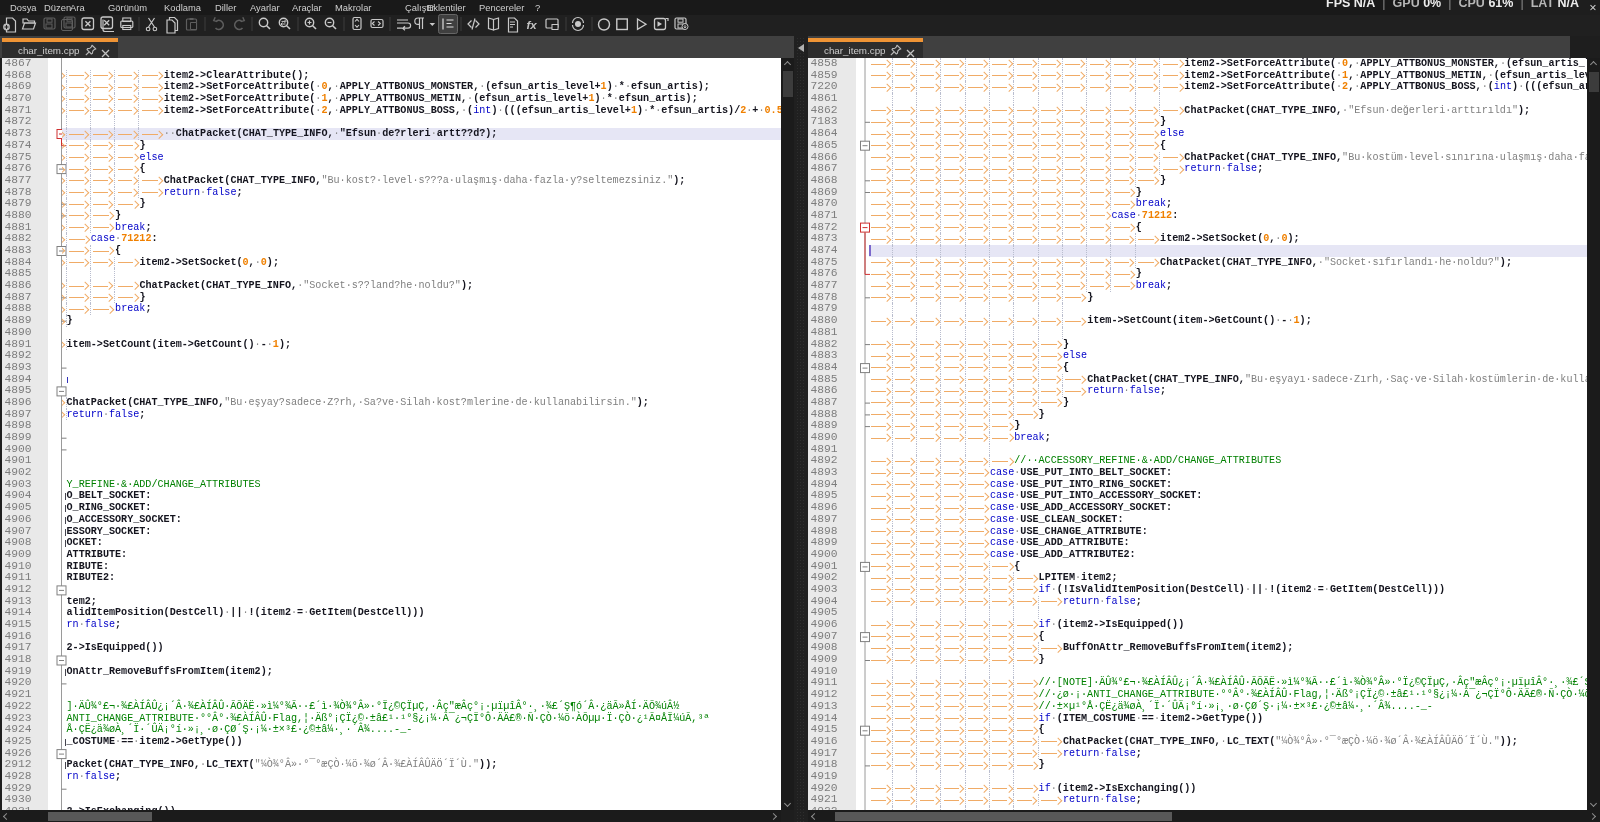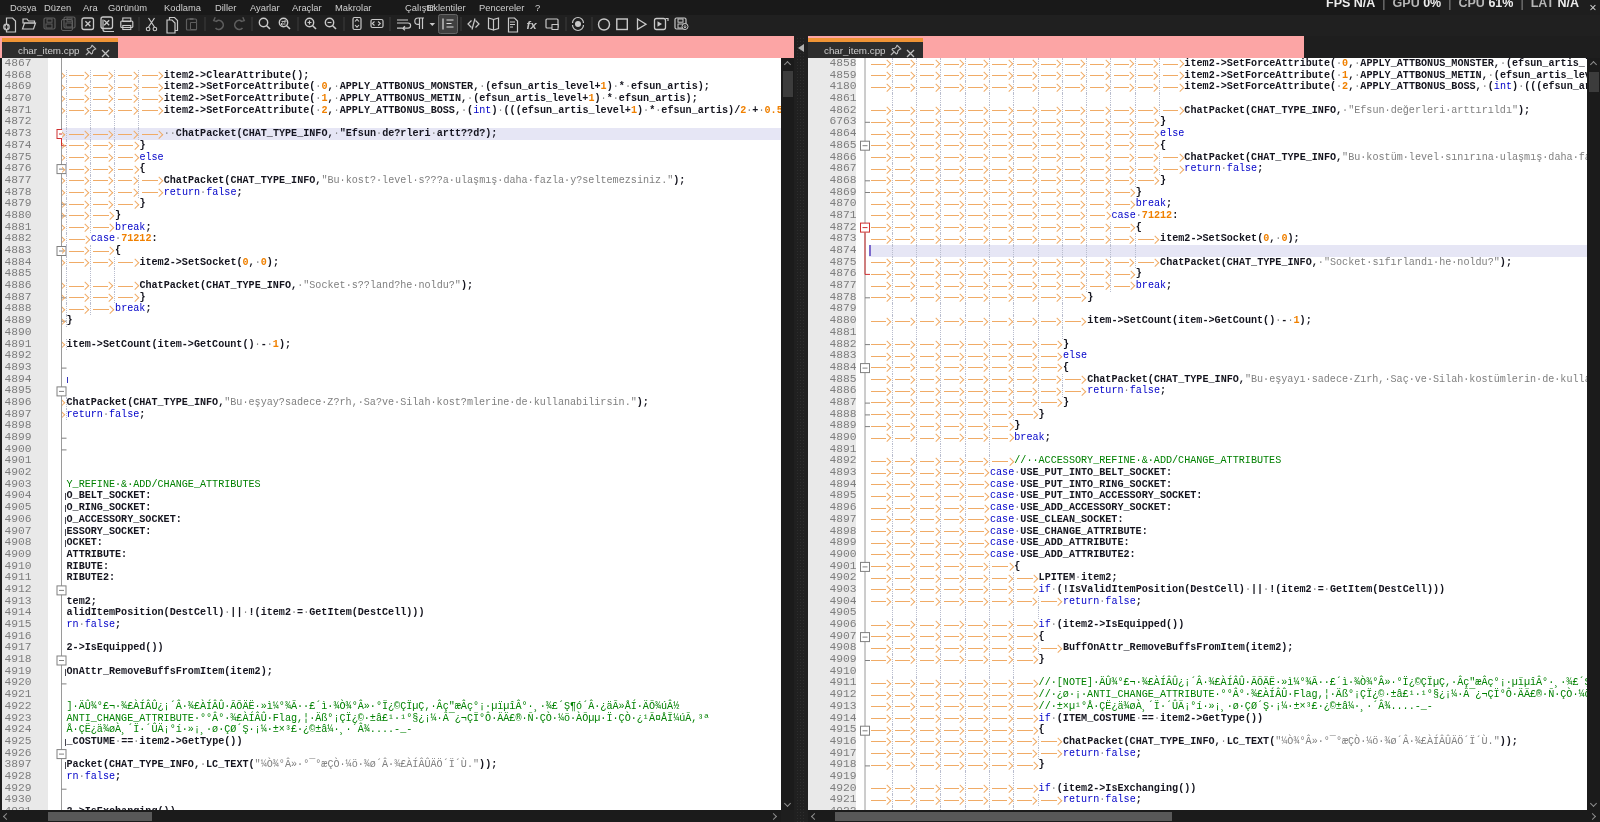--- a/index.html
+++ b/index.html
@@ -2,21 +2,21 @@
 <html><head><meta charset="utf-8"><style>
 *{margin:0;padding:0;box-sizing:border-box}
 html,body{width:1600px;height:822px;overflow:hidden;background:#1e1e1e;font-family:"Liberation Sans",sans-serif}
 #menubar{position:absolute;left:0;top:0;width:1440px;height:15px;background:#191919}
 #menubar span{position:absolute;top:2px;font-size:9.4px;color:#cfcfcf}
 #overlay{position:absolute;left:1326px;top:-4.5px;font-size:12.5px;font-weight:bold;color:#ededed;white-space:pre}
 #xclose{position:absolute;left:1589px;top:2px;font-size:9.5px;color:#c9c9c9}
 #overlay i{font-style:normal;color:#b6b6b6;font-weight:bold}
 #overlay em{font-style:normal;color:#8a8a8a;font-weight:normal;padding:0 7px}
 #toolbar{position:absolute;left:0;top:15px;width:1600px;height:21px;background:#202020}
-#tabbar{position:absolute;left:0;top:36px;width:1304px;height:22px;background:#fca5a5}
+#tabbar{position:absolute;left:0;top:36px;width:1570px;height:22px;background:#404040}
 .tab{position:absolute;top:2px;height:20px;background:#2d2d2d}
 .tab .stripe{position:absolute;left:0;top:0;width:100%;height:3.5px;background:#ef9435}
 .tab .lbl{position:absolute;left:16px;top:6.5px;font-size:9.8px;color:#cdcdcd}
 .tab .pin{position:absolute;top:5px}
 .tab .xx{position:absolute;top:6px}
 .pane{position:absolute;top:58px;height:812px;background:#fff;overflow:hidden}
 .nums{position:absolute;top:0;font-family:"Liberation Mono",monospace;font-size:11.3px;color:#7d7d7d;text-align:right}
 .nums div{height:11.7px;line-height:11.7px}
 .numbg{position:absolute;top:0;height:752px;background:#e9e9e9}
 .code{position:absolute;top:0;font-family:"Liberation Mono",monospace;font-size:10.12px;font-weight:bold;color:#14141e;white-space:pre}
@@ -45,21 +45,21 @@
 .sarr{position:absolute;width:13px;height:12px}
 .sarr::after{content:"";position:absolute;left:3.5px;top:3.5px;width:4px;height:4px;border-left:1.4px solid #8e8e8e;border-top:1.4px solid #8e8e8e}
 .au::after{transform:rotate(45deg)}.ad::after{transform:rotate(225deg);top:2.5px}.al::after{transform:rotate(-45deg)}.ar::after{transform:rotate(135deg);left:2.5px}
 #splitter{position:absolute;left:794px;top:36px;width:14px;height:786px;background:#202020}
 #splitter::after{content:"";position:absolute;left:3px;top:0;width:9px;height:100%;background:repeating-linear-gradient(0deg,#2e2e2e 0 1px,transparent 1px 3px);-webkit-mask:repeating-linear-gradient(90deg,#000 0 1px,transparent 1px 3px)}
 #collapse{position:absolute;left:798px;top:44px;width:0;height:0;border-top:4px solid transparent;border-bottom:4px solid transparent;border-right:6px solid #b0b0b0}
 </style></head><body>
 <div id="menubar">
     <span style="left:10px">Dosya</span>
     <span style="left:44px">Düzen</span>
-    <span style="left:83px">Ara</span>
+    <span style="left:70px">Ara</span>
     <span style="left:108px">Görünüm</span>
     <span style="left:164px">Kodlama</span>
     <span style="left:215px">Diller</span>
     <span style="left:250px">Ayarlar</span>
     <span style="left:292px">Araçlar</span>
     <span style="left:335px">Makrolar</span>
     <span style="left:405px">Çalıştır</span>
     <span style="left:427px">Eklentiler</span>
     <span style="left:479px">Pencereler</span>
     <span style="left:535px">?</span>
@@ -231,21 +231,21 @@
       <div>4917</div>
       <div>4918</div>
       <div>4919</div>
       <div>4920</div>
       <div>4921</div>
       <div>4922</div>
       <div>4923</div>
       <div>4924</div>
       <div>4925</div>
       <div>4926</div>
-      <div>3897</div>
+      <div>2912</div>
       <div>4928</div>
       <div>4929</div>
       <div>4930</div>
       <div>4931</div>
     </div>
     <svg width="66" height="752" style="position:absolute;left:0;top:0">
       <line x1="59.5" y1="0" x2="59.5" y2="752" stroke="#9a9a9a" stroke-width="1"></line>
       <line x1="59.5" y1="81.0" x2="59.5" y2="87.7" stroke="#cf3030" stroke-width="1"></line>
       <rect x="55.0" y="71.5" width="9" height="9" fill="#fff" stroke="#cf3030" stroke-width="1"></rect>
       <line x1="57.0" y1="76.0" x2="62.0" y2="76.0" stroke="#cf3030" stroke-width="1"></line>
@@ -269,27 +269,27 @@
       <line x1="57.0" y1="602.5" x2="62.0" y2="602.5" stroke="#808080" stroke-width="1"></line>
       <line x1="59.5" y1="625.9" x2="64.5" y2="625.9" stroke="#808080" stroke-width="1"></line>
       <rect x="55.0" y="691.6" width="9" height="9" fill="#fff" stroke="#808080" stroke-width="1"></rect>
       <line x1="57.0" y1="696.1" x2="62.0" y2="696.1" stroke="#808080" stroke-width="1"></line>
       <line x1="59.5" y1="731.2" x2="64.5" y2="731.2" stroke="#808080" stroke-width="1"></line>
     </svg>
     <div class="code" style="left:59.5px;width:719.5px;overflow:hidden;height:752px"><div class="ln"><span class="fr0"></span></div><div class="ln"><span class="fr"></span><span class="t"></span><span class="t"></span><span class="t"></span><span class="tn"></span>item2-&gt;ClearAttribute();</div><div class="ln"><span class="fr"></span><span class="t"></span><span class="t"></span><span class="t"></span><span class="tn"></span>item2-&gt;SetForceAttribute(<q>·</q><b class="n">0</b>,<q>·</q>APPLY_ATTBONUS_MONSTER,<q>·</q>(efsun_artis_level+<b class="n">1</b>)<q>·</q>*<q>·</q>efsun_artis);</div><div class="ln"><span class="fr"></span><span class="t"></span><span class="t"></span><span class="t"></span><span class="tn"></span>item2-&gt;SetForceAttribute(<q>·</q><b class="n">1</b>,<q>·</q>APPLY_ATTBONUS_METIN,<q>·</q>(efsun_artis_level+<b class="n">1</b>)<q>·</q>*<q>·</q>efsun_artis);</div><div class="ln"><span class="fr"></span><span class="t"></span><span class="t"></span><span class="t"></span><span class="tn"></span>item2-&gt;SetForceAttribute(<q>·</q><b class="n">2</b>,<q>·</q>APPLY_ATTBONUS_BOSS,<q>·</q>(<b class="k">int</b>)<q>·</q>(((efsun_artis_level+<b class="n">1</b>)<q>·</q>*<q>·</q>efsun_artis)/<b class="n">2</b><q>·</q>+<q>·</q><b class="n">0.5</b>));</div><div class="ln"><span class="frg"></span><span class="g"></span><span class="g"></span><span class="g"></span></div><div class="ln cl"><span class="fr"></span><span class="t"></span><span class="t"></span><span class="t"></span><span class="tn"></span><q>··</q>ChatPacket(CHAT_TYPE_INFO,<q>·</q>"Efsun<q>·</q>de?rleri<q>·</q>artt??d?);</div><div class="ln"><span class="fr"></span><span class="t"></span><span class="t"></span><span class="tn"></span>}</div><div class="ln"><span class="fr"></span><span class="t"></span><span class="t"></span><span class="tn"></span><b class="k">else</b></div><div class="ln"><span class="fr"></span><span class="t"></span><span class="t"></span><span class="tn"></span>{</div><div class="ln"><span class="fr"></span><span class="t"></span><span class="t"></span><span class="t"></span><span class="tn"></span>ChatPacket(CHAT_TYPE_INFO,<b class="s">"Bu·kost?·level·s???a·ulaşmış·daha·fazla·y?seltemezsiniz."</b>);</div><div class="ln"><span class="fr"></span><span class="t"></span><span class="t"></span><span class="t"></span><span class="tn"></span><b class="k">return</b><q>·</q><b class="k">false</b>;</div><div class="ln"><span class="fr"></span><span class="t"></span><span class="t"></span><span class="tn"></span>}</div><div class="ln"><span class="fr"></span><span class="t"></span><span class="tn"></span>}</div><div class="ln"><span class="fr"></span><span class="t"></span><span class="tn"></span><b class="k">break</b>;</div><div class="ln"><span class="fr"></span><span class="tn"></span><b class="k">case</b><q>·</q><b class="n">71212</b>:</div><div class="ln"><span class="fr"></span><span class="t"></span><span class="tn"></span>{</div><div class="ln"><span class="fr"></span><span class="t"></span><span class="t"></span><span class="tn"></span>item2-&gt;SetSocket(<b class="n">0</b>,<q>·</q><b class="n">0</b>);</div><div class="ln"><span class="frg"></span><span class="g"></span><span class="g"></span></div><div class="ln"><span class="fr"></span><span class="t"></span><span class="t"></span><span class="tn"></span>ChatPacket(CHAT_TYPE_INFO,<q>·</q><b class="s">"Socket·s??land?he·noldu?"</b>);</div><div class="ln"><span class="fr"></span><span class="t"></span><span class="t"></span><span class="tn"></span>}</div><div class="ln"><span class="fr"></span><span class="t"></span><span class="tn"></span><b class="k">break</b>;</div><div class="ln"><span class="fr"></span>}</div><div class="ln"><span class="fr0"></span></div><div class="ln"><span class="fr"></span>item-&gt;SetCount(item-&gt;GetCount()<q>·</q>-<q>·</q><b class="n">1</b>);</div><div class="ln"><span class="fr0"></span></div><div class="ln"><span class="fr0"></span></div><div class="ln"><span class="fr0"></span><span class="slv"></span></div><div class="ln"><span class="fr0"></span></div><div class="ln"><span class="fr"></span>ChatPacket(CHAT_TYPE_INFO,<b class="s">"Bu·eşyay?sadece·Z?rh,·Sa?ve·Silah·kost?mlerine·de·kullanabilirsin."</b>);</div><div class="ln"><span class="fr"></span><b class="k">return</b><q>·</q><b class="k">false</b>;</div><div class="ln"><span class="fr0"></span></div><div class="ln"><span class="fr0"></span></div><div class="ln"><span class="fr0"></span></div><div class="ln"><span class="fr0"></span></div><div class="ln"><span class="fr0"></span></div><div class="ln"><span class="fr0"></span><b class="c">Y_REFINE·&amp;·ADD/CHANGE_ATTRIBUTES</b></div><div class="ln"><span class="frc"></span>O_BELT_SOCKET:</div><div class="ln"><span class="frc"></span>O_RING_SOCKET:</div><div class="ln"><span class="frc"></span>O_ACCESSORY_SOCKET:</div><div class="ln"><span class="frc"></span>ESSORY_SOCKET:</div><div class="ln"><span class="frc"></span>OCKET:</div><div class="ln"><span class="fr0"></span>ATTRIBUTE:</div><div class="ln"><span class="fr0"></span>RIBUTE:</div><div class="ln"><span class="fr0"></span>RIBUTE2:</div><div class="ln"><span class="fr0"></span></div><div class="ln"><span class="fr0"></span>tem2;</div><div class="ln"><span class="fr0"></span>alidItemPosition(DestCell)<q>·</q>||<q>·</q>!(item2<q>·</q>=<q>·</q>GetItem(DestCell)))</div><div class="ln"><span class="fr0"></span><b class="k">rn</b><q>·</q><b class="k">false</b>;</div><div class="ln"><span class="fr0"></span></div><div class="ln"><span class="fr0"></span>2-&gt;IsEquipped())</div><div class="ln"><span class="fr0"></span></div><div class="ln"><span class="frc"></span>OnAttr_RemoveBuffsFromItem(item2);</div><div class="ln"><span class="fr0"></span></div><div class="ln"><span class="fr0"></span></div><div class="ln"><span class="fr0"></span><b class="c">]·ÄÛ¾°£¬·¾£ÀÍÂÛ¿¡´Â·¾£ÀÍÂÛ·ÃÕÄË·»ì¼°¾Ã··£´ì·¾Ò¾°Â»·°Ï¿©ÇÏµÇ,·Âç"æÂç°¡·µïµîÂ°·¸·¾£´Ş¶ó´Â·¿äÃ»ÅÍ·ÄÕ¾úÂ½</b></div><div class="ln"><span class="fr0"></span><b class="c">ANTI_CHANGE_ATTRIBUTE·°°Â°·¾£ÀÍÂÛ·Flag,¦·Äß°¡ÇÏ¿©·±â£¹·¹°§¿¡¼·Â¯¿¬ÇÏ°Ô·ÄÄ£®·Ñ·ÇÒ·¼ö·ÀÕµµ·Ï·ÇÒ·¿¹Ã¤ÅÏ¼úÃ,³ª</b></div><div class="ln"><span class="fr0"></span><b class="c">Å·ÇË¿ä¾øÀ¸´Ï·´ÛÄ¡°í·»¡¸·ø·ÇØ´Ş·¡¼·±×³£·¿©±â¼·¸·´Â¾....-_-</b></div><div class="ln"><span class="frc"></span>_COSTUME<q>·</q>==<q>·</q>item2-&gt;GetType())</div><div class="ln"><span class="fr0"></span></div><div class="ln"><span class="frc"></span>Packet(CHAT_TYPE_INFO,<q>·</q>LC_TEXT(<b class="s">"¼Ò¾°Â»·°¯°æÇÒ·¼ö·¾ø´Â·¾£ÀÍÂÛÄÖ´Ï´Ù."</b>));</div><div class="ln"><span class="fr0"></span><b class="k">rn</b><q>·</q><b class="k">false</b>;</div><div class="ln"><span class="fr0"></span></div><div class="ln"><span class="fr0"></span></div><div class="ln"><span class="fr0"></span>2-&gt;IsExchanging())</div></div>
   </div>
 <div class="pane" style="left:808px;width:779px">
     <div class="numbg" style="left:0;width:48px"></div>
-    <div class="nums" style="left:21px;width:27.5px">
+    <div class="nums" style="left:2px;width:27.5px">
       <div>4858</div>
       <div>4859</div>
-      <div>4180</div>
+      <div>7220</div>
       <div>4861</div>
       <div>4862</div>
-      <div>6763</div>
+      <div>7183</div>
       <div>4864</div>
       <div>4865</div>
       <div>4866</div>
       <div>4867</div>
       <div>4868</div>
       <div>4869</div>
       <div>4870</div>
       <div>4871</div>
       <div>4872</div>
       <div>4873</div>

